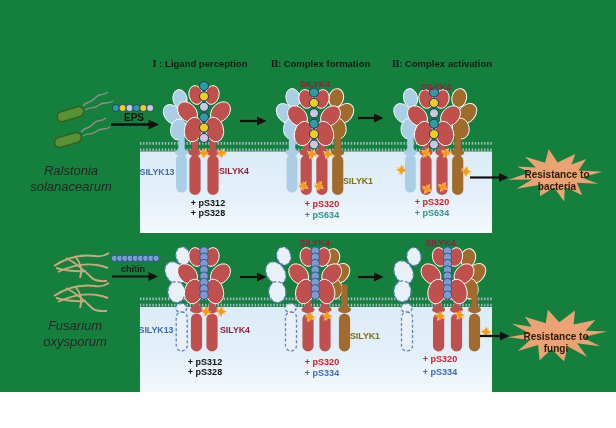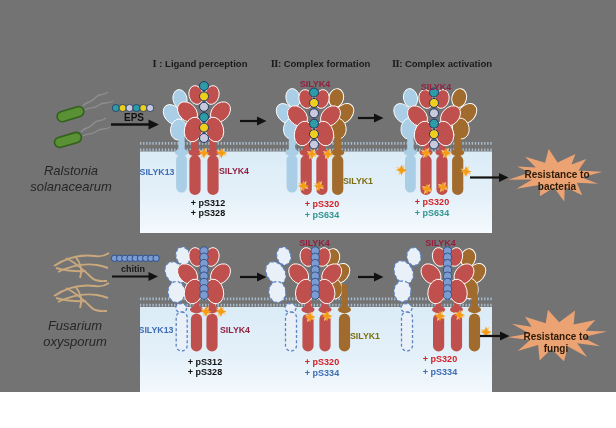--- a/index.html
+++ b/index.html
@@ -1,16 +1,16 @@
 <!DOCTYPE html>
 <html><head>
 <meta charset="utf-8">
 <style>
 html,body{margin:0;padding:0;background:#ffffff;}
-#wrap{position:relative;width:616px;height:392px;overflow:hidden;background:#737373;
+#wrap{position:relative;width:616px;height:392px;overflow:hidden;background:#15803d;
  font-family:"Liberation Sans",sans-serif;}
 svg{display:block;}
 </style>
 </head>
 <body>
 <div id="wrap">
 <svg width="616" height="428" viewBox="0 0 616 428">
 <defs>
 <linearGradient id="cellg" x1="0" y1="0" x2="0" y2="1">
  <stop offset="0" stop-color="#dbecf7"></stop>

